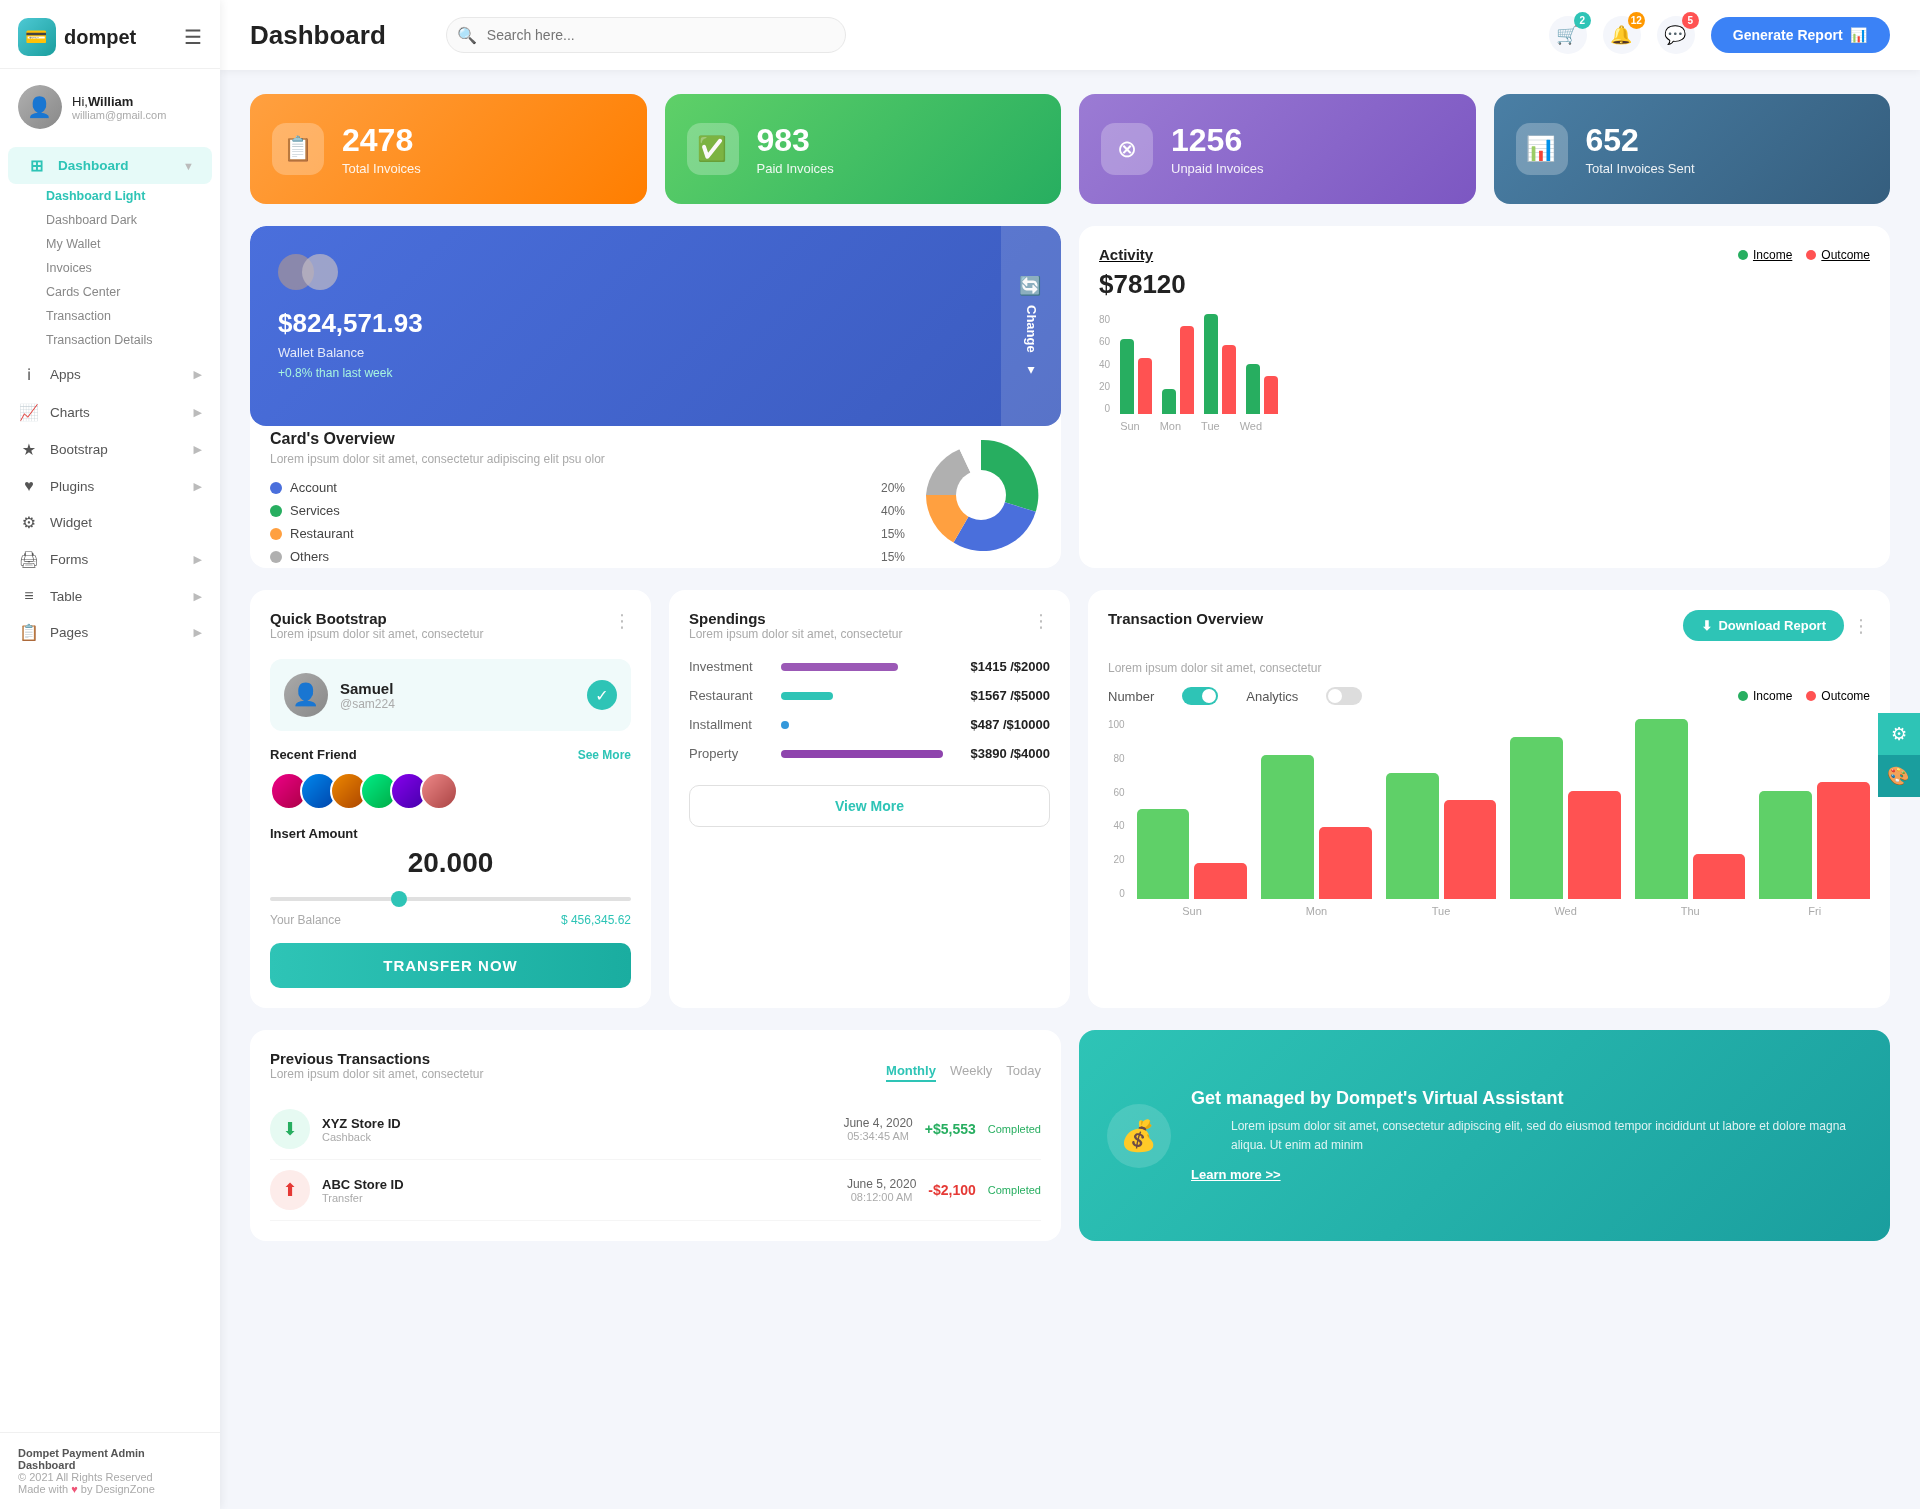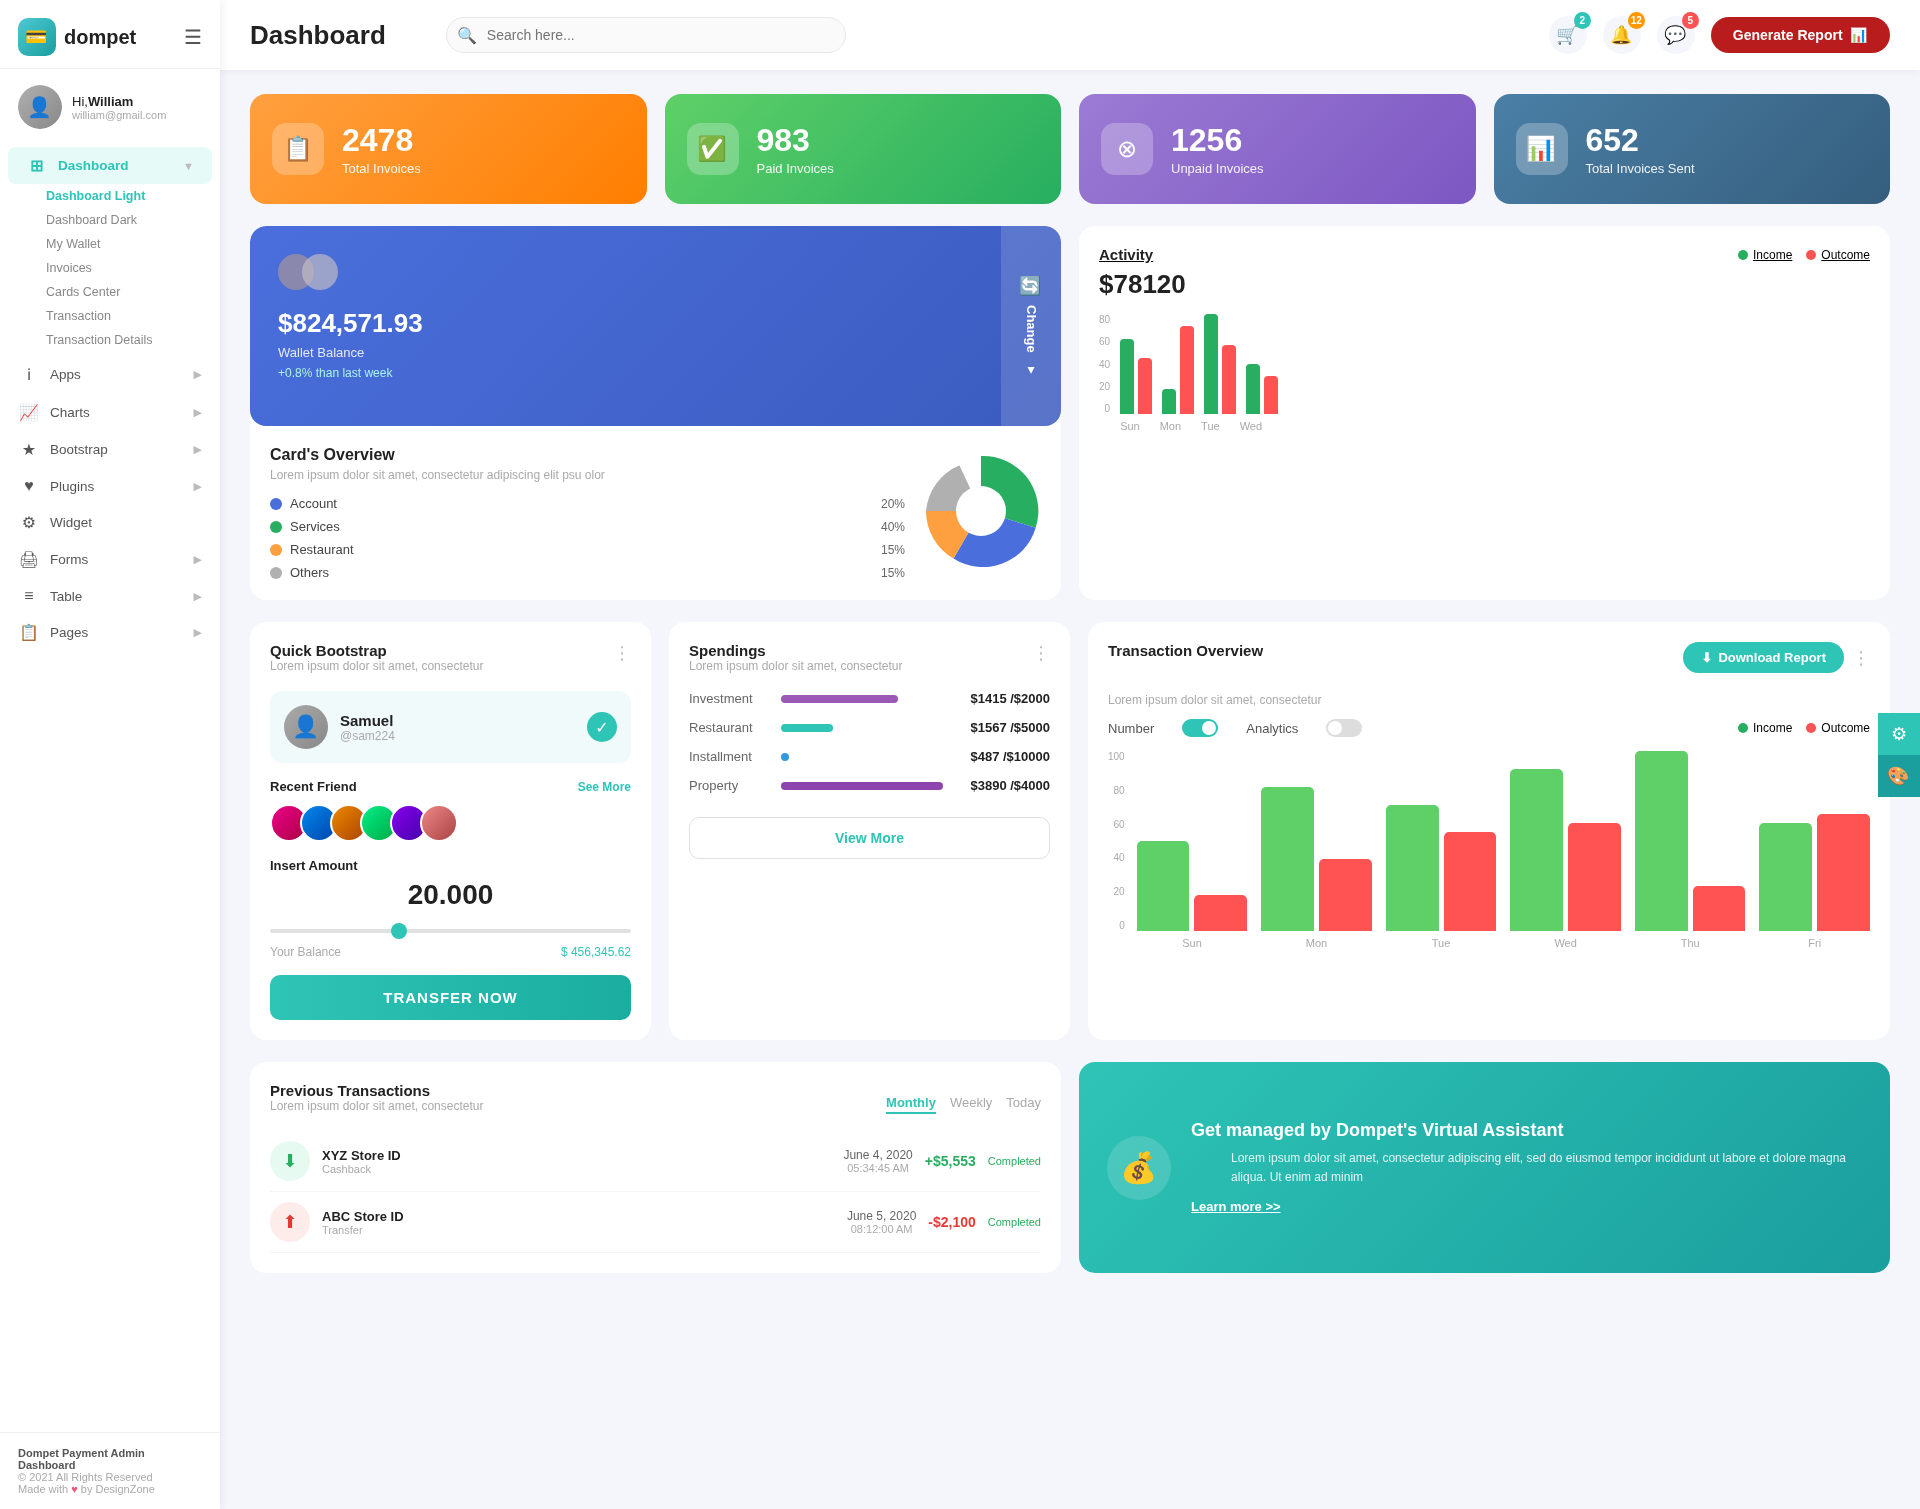--- a/index.html
+++ b/index.html
@@ -36,21 +36,21 @@
     #header { background: #fff; display: flex; align-items: center; padding: 0 30px; height: 70px; box-shadow: 0 2px 8px rgba(0,0,0,0.05); gap: 20px; }
     .page-title { font-size: 26px; font-weight: 700; color: #222; flex: none; }
     .search-area { flex: 1; max-width: 400px; margin-left: 40px; position: relative; }
     .search-input { width: 100%; border: 1.5px solid #e8e8e8; border-radius: 22px; padding: 9px 16px 9px 40px; font-size: 14px; color: #999; outline: none; background: #fafafa; }
     .search-icon-wrap { position: absolute; left: 12px; top: 50%; transform: translateY(-50%); color: #bbb; font-size: 16px; }
     .header-icons { display: flex; align-items: center; gap: 16px; margin-left: auto; }
     .icon-btn { position: relative; cursor: pointer; width: 38px; height: 38px; display: flex; align-items: center; justify-content: center; background: #f4f6fb; border-radius: 50%; font-size: 18px; color: #555; }
     .badge { position: absolute; top: -4px; right: -4px; background: #2ec4b6; color: #fff; border-radius: 50%; width: 17px; height: 17px; font-size: 10px; display: flex; align-items: center; justify-content: center; font-weight: 700; }
     .badge.red { background: #ff5252; }
     .badge.orange { background: #ff9800; }
-    .generate-btn { background: #b91c1c; color: #fff; border: none; border-radius: 22px; padding: 10px 22px; font-size: 14px; font-weight: 600; cursor: pointer; display: flex; align-items: center; gap: 8px; text-align: right; }
+    .generate-btn { background: #3b82f6; color: #fff; border: none; border-radius: 22px; padding: 10px 22px; font-size: 14px; font-weight: 600; cursor: pointer; display: flex; align-items: center; gap: 8px; text-align: right; }
 
     
     #content { padding: 24px 30px; flex: 1; }
 
     
     .stat-cards { display: grid; grid-template-columns: repeat(4, 1fr); gap: 18px; margin-bottom: 22px; }
     .stat-card { border-radius: 16px; padding: 24px 22px; color: #fff; display: flex; align-items: center; gap: 18px; min-height: 110px; }
     .stat-card.orange { background: linear-gradient(135deg, #ffa040, #ff7e00); }
     .stat-card.green { background: linear-gradient(135deg, #5fd068, #27ae60); }
     .stat-card.purple { background: linear-gradient(135deg, #9b7bd4, #7c57c2); }
@@ -66,21 +66,21 @@
     .card-overview-wrap { background: #fff; border-radius: 16px; padding: 0; overflow: hidden; }
     .wallet-card { background: linear-gradient(135deg, #4a6fdc, #3b5bbf); border-radius: 16px; padding: 28px 28px 20px; color: #fff; min-height: 200px; position: relative; }
     .card-circles { display: flex; margin-bottom: 18px; }
     .circle1 { width: 36px; height: 36px; border-radius: 50%; background: #9b8fa0; opacity: 0.8; }
     .circle2 { width: 36px; height: 36px; border-radius: 50%; background: #c0bac5; opacity: 0.7; margin-left: -12px; }
     .wallet-amount { font-size: 26px; font-weight: 800; margin-bottom: 6px; }
     .wallet-label { font-size: 13px; opacity: 0.85; }
     .wallet-change { font-size: 12px; color: #a8f5e0; margin-top: 6px; }
     .change-btn { position: absolute; right: 0; top: 0; bottom: 0; width: 60px; background: rgba(255,255,255,0.15); border-radius: 0 16px 16px 0; display: flex; flex-direction: column; align-items: center; justify-content: center; gap: 8px; cursor: pointer; }
     .change-btn-text { font-size: 13px; color: #fff; font-weight: 600; writing-mode: vertical-rl; text-orientation: mixed; }
-    .cards-detail { padding: 20px 20px; display: flex; gap: 16px; align-items: center; }
+    .cards-detail { padding: 4px 20px; display: flex; gap: 16px; align-items: center; }
     .overview-text { flex: 1; }
     .overview-title { font-size: 16px; font-weight: 700; color: #222; margin-bottom: 4px; }
     .overview-desc { font-size: 12px; color: #aaa; margin-bottom: 14px; }
     .overview-legend { display: flex; flex-direction: column; gap: 8px; }
     .legend-item { display: flex; align-items: center; gap: 8px; font-size: 13px; color: #444; }
     .legend-dot { width: 12px; height: 12px; border-radius: 50%; flex-shrink: 0; }
     .legend-pct { margin-left: auto; color: #666; font-size: 12px; }
     .pie-chart { flex-shrink: 0; }
 
     

